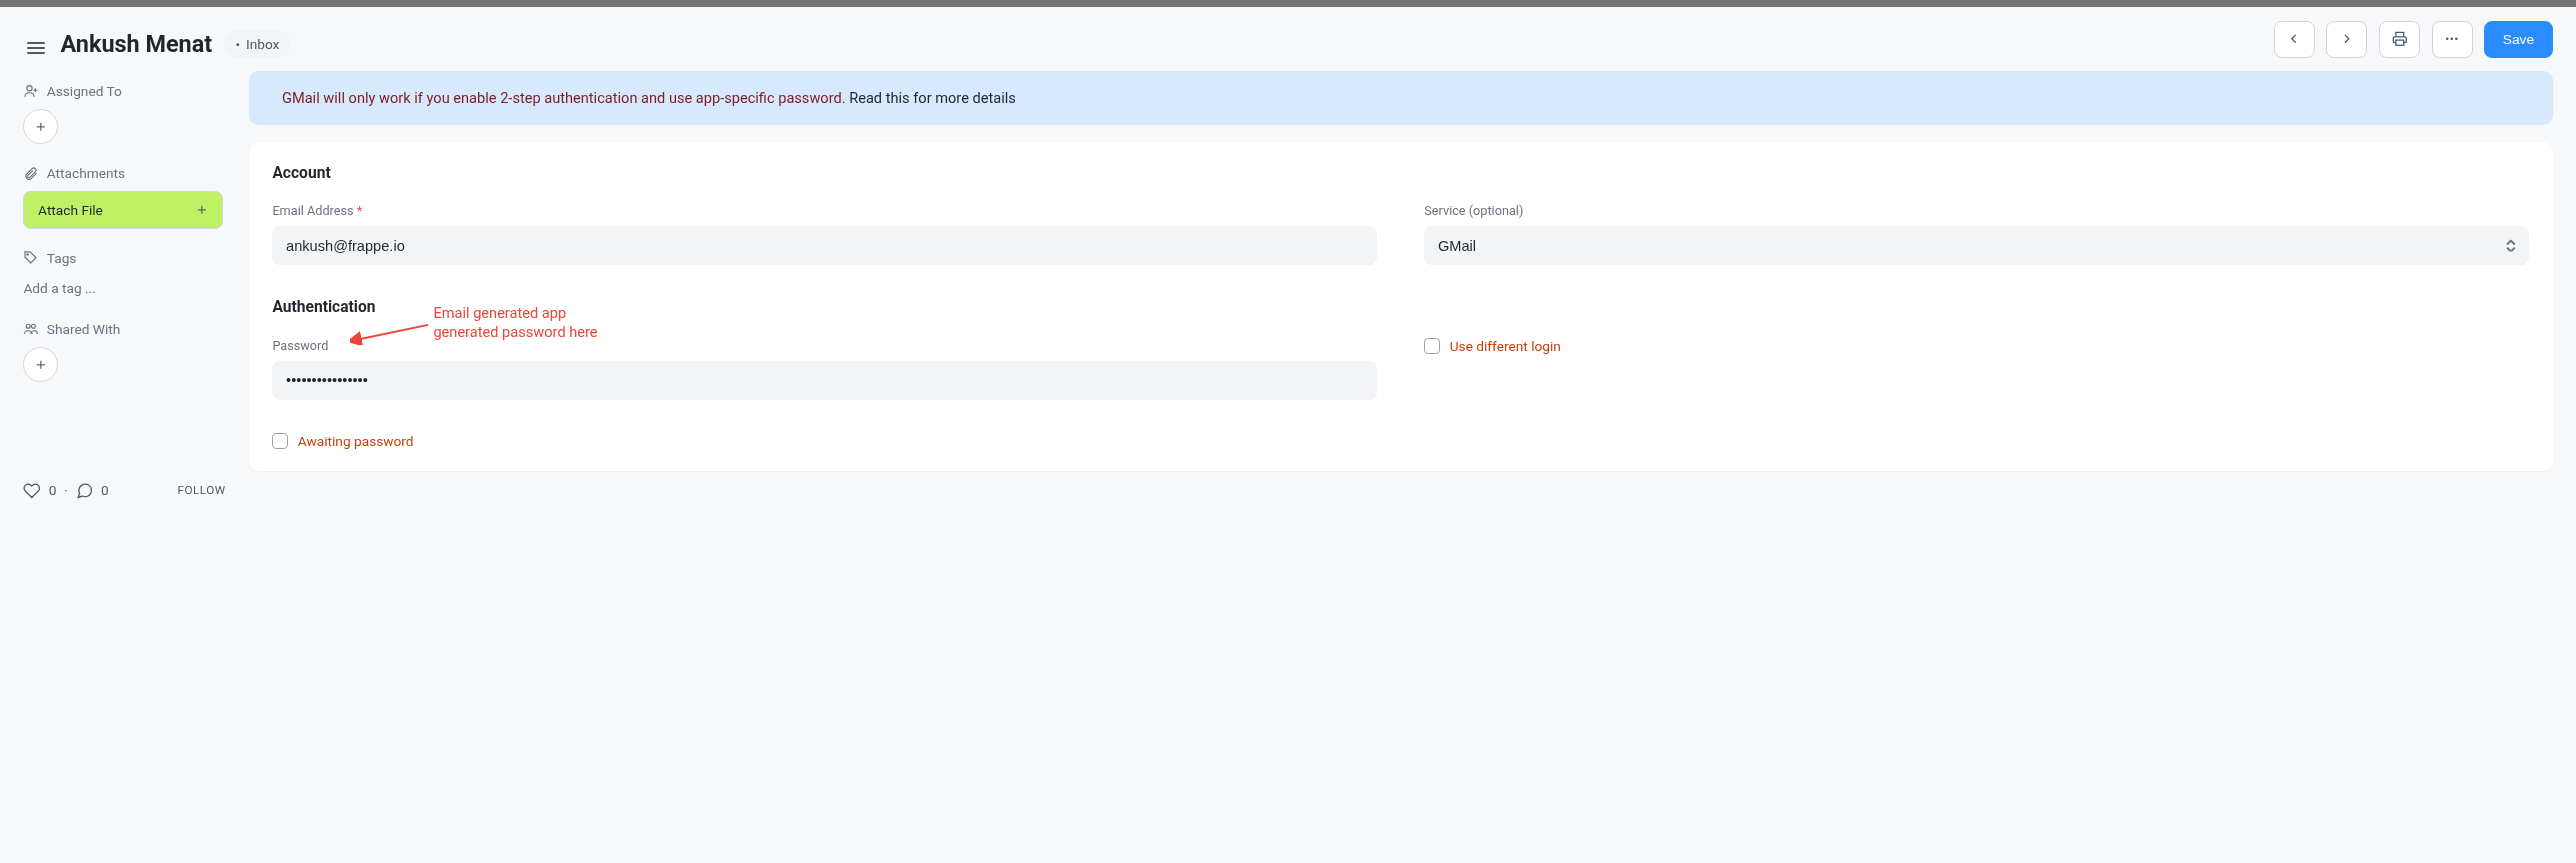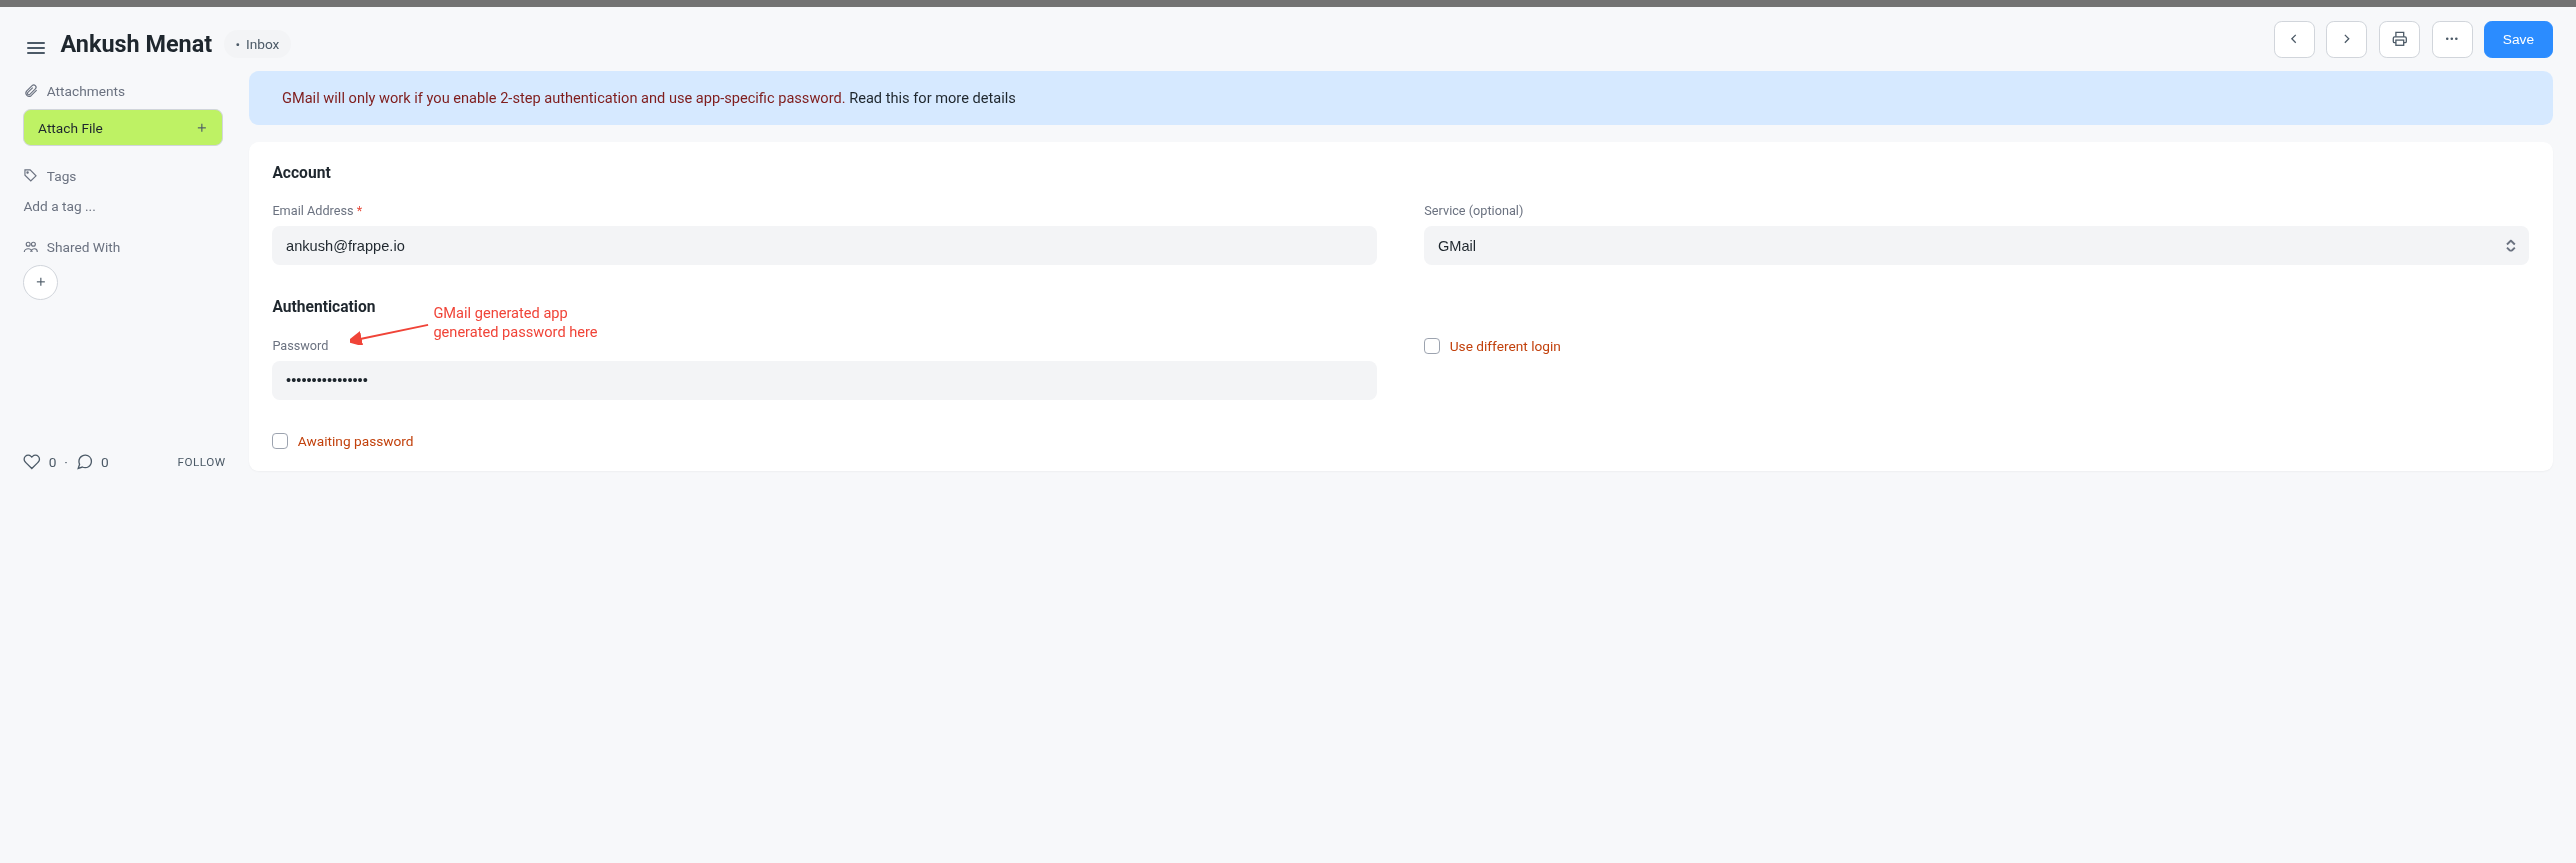--- a/index.html
+++ b/index.html
@@ -84,20 +84,37 @@
           <circle cx="5" cy="12" r="1" fill="#4c5a67"></circle>
           <circle cx="12" cy="12" r="1" fill="#4c5a67"></circle>
           <circle cx="19" cy="12" r="1" fill="#4c5a67"></circle>
         </svg>
     </button>
     <button class="btn btn-primary">Save</button>
   </div>
 
   <div class="main">
     <div class="sidebar">
+      <div class="side-section">
+        <div class="side-label">
+          <svg viewBox="0 0 24 24">
+              <circle cx="10" cy="8" r="4"></circle>
+              <path d="M3 21c0-3.5 3-6 7-6s7 2.5 7 6"></path>
+              <line x1="19" y1="8" x2="19" y2="14"></line>
+              <line x1="16" y1="11" x2="22" y2="11"></line>
+            </svg>
+          <span>Assigned To</span>
+        </div>
+        <div class="icon-btn">
+          <svg viewBox="0 0 24 24">
+              <line x1="12" y1="5" x2="12" y2="19"></line>
+              <line x1="5" y1="12" x2="19" y2="12"></line>
+            </svg>
+        </div>
+      </div>
 
       <div class="side-section">
         <div class="side-label">
           <svg viewBox="0 0 24 24">
               <path d="M21 11l-8.5 8.5a5 5 0 0 1-7-7L14 4a3.5 3.5 0 0 1 5 5l-8.5 8.5a2 2 0 0 1-3-3L15 7"></path>
             </svg>
           <span>Attachments</span>
         </div>
         <div class="attach-btn">
           <span>Attach File</span>
@@ -184,21 +201,21 @@
           </div>
         </div>
 
         <div class="section-title">Authentication</div>
         <div class="form-row">
           <div class="form-col">
             <label class="field-label">Password</label>
             <input class="field-input" type="text" value="••••••••••••••••" style="">
 
             <div class="annotation" style="left:161px; top:-34px;">
-              <div>GMail generated app</div>
+              <div>Email generated app</div>
               <div>generated password here</div>
             </div>
             <svg class="arrow-svg" style="left:78px; top:-17.6px;" width="83" height="24.4" viewBox="0 0 85 25">
               <defs>
                   <marker id="ah" markerWidth="8" markerHeight="8" refX="2" refY="4" orient="auto">
                     <polygon points="0 0, 8 4, 0 8" fill="#f04438"></polygon>
                   </marker>
                 </defs>
               <line x1="80" y1="5" x2="8" y2="20" stroke="#f04438" stroke-width="2" marker-end="url(#ah)"></line>
             </svg>

